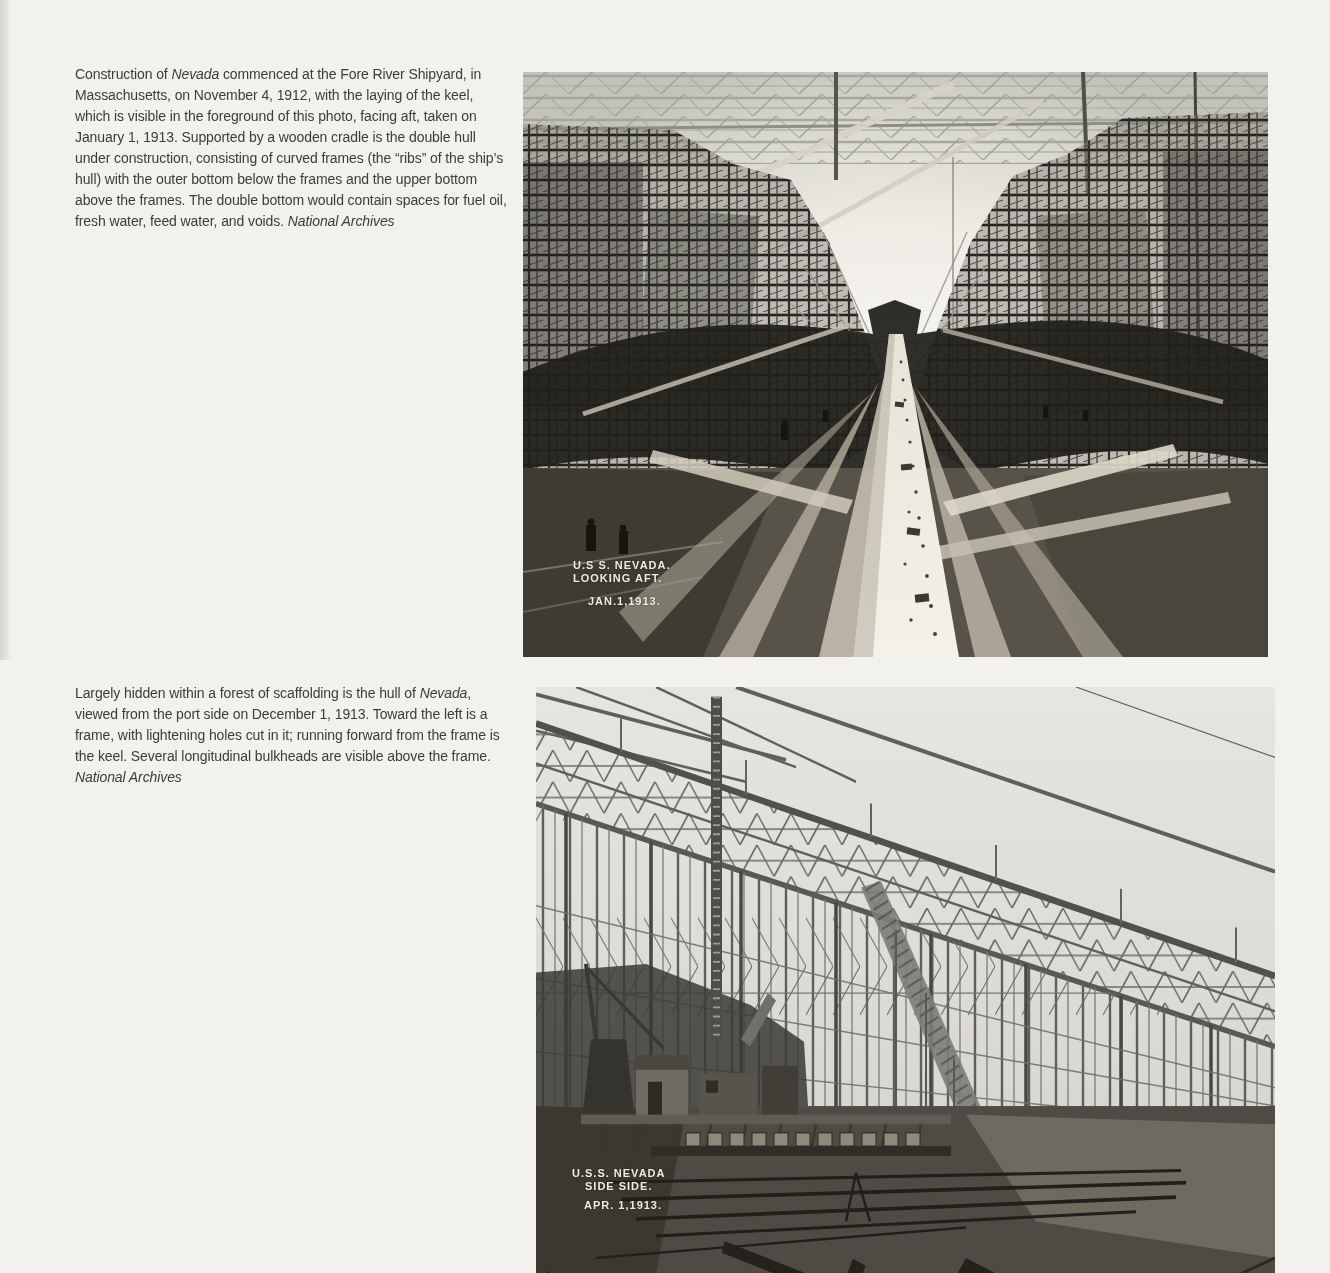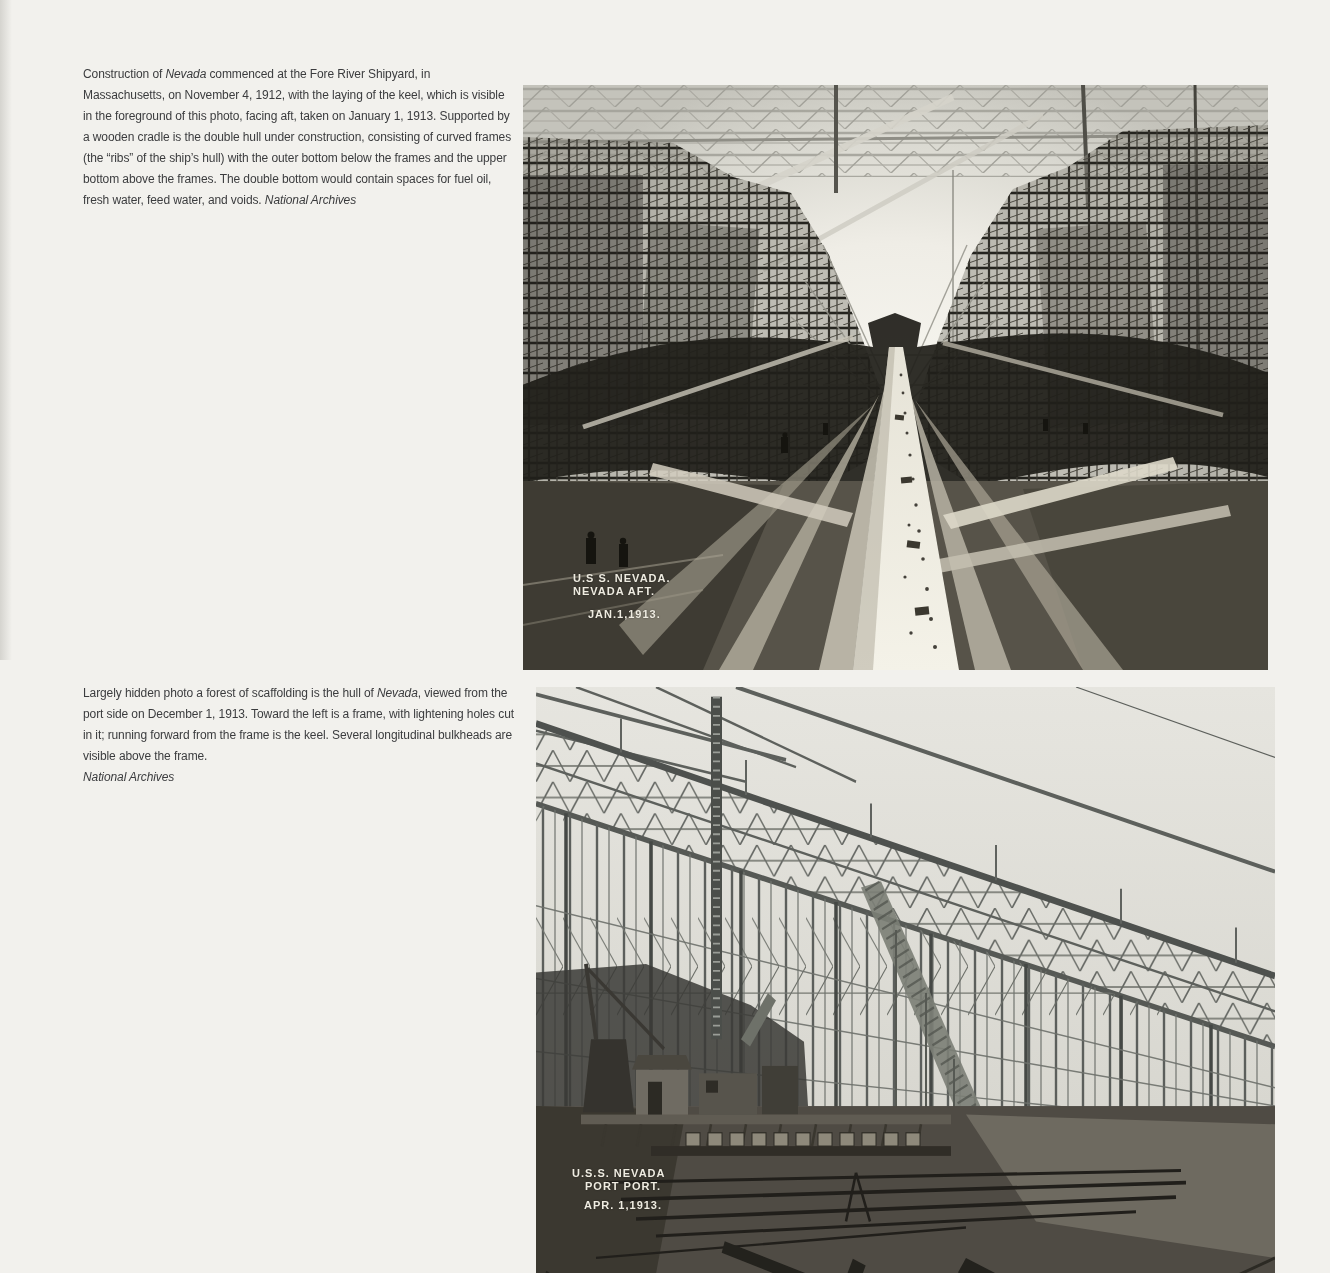--- a/index.html
+++ b/index.html
@@ -7,29 +7,29 @@
     width:1330px;height:1273px;position:relative;overflow:hidden;
     background:#f2f1ed;
     font-family:"Liberation Sans", sans-serif;
   }
   .scan-edge{
     position:absolute;left:0;top:0;width:16px;height:660px;
     background:linear-gradient(to right, rgba(110,108,100,0.22), rgba(110,108,100,0) 75%);
     pointer-events:none;
   }
   .caption{
-    position:absolute;left:83px;width:432px;
-    color:#3b3c3e;font-size:12px;line-height:21px;letter-spacing:-0.1px;
+    position:absolute;left:75px;width:432px;
+    color:#3b3c3e;font-size:14px;line-height:21px;letter-spacing:-0.1px;
   }
   .caption p{margin:0;}
   .caption i{font-style:italic;}
   .caption-1{top:64px;}
   .caption-2{top:683px;}
   figure.photo{position:absolute;margin:0;overflow:hidden;background:#8a8880;}
-  .photo-1{left:523px;top:85px;width:745px;height:585px;}
+  .photo-1{left:523px;top:72px;width:745px;height:585px;}
   .photo-2{left:536px;top:687px;width:739px;height:696px;}
   .photo svg{display:block;width:100%;height:100%;}
   .stamp{
     position:absolute;color:#efece1;font-weight:bold;font-size:11px;line-height:13px;
     letter-spacing:1px;text-shadow:0 0 2px rgba(0,0,0,0.45);white-space:nowrap;
   }
   .stamp-1{left:50px;top:487px;}
   .stamp-1 .l3{margin-left:15px;margin-top:10px;}
   .stamp-2{left:36px;top:480px;}
   .stamp-2 .l2{margin-left:13px;}
@@ -161,27 +161,27 @@
         <rect x="96" y="459" width="9" height="23"></rect>
       <circle cx="262" cy="350" r="2.6"></circle>
         <rect x="258" y="352" width="7" height="16"></rect>
       <rect x="300" y="338" width="5" height="12"></rect>
       <rect x="520" y="334" width="5" height="12"></rect>
       <rect x="560" y="338" width="5" height="11"></rect>
     </g>
   </svg>
   <div class="stamp stamp-1">
     <div class="l1">U.S S. NEVADA.</div>
-    <div class="l2">NEVADA AFT.</div>
+    <div class="l2">LOOKING AFT.</div>
     <div class="l3">JAN.1,1913.</div>
   </div>
 </figure>
 
 <div class="caption caption-2">
-  <p class="caption-text"><span>Largely hidden photo a forest of scaffolding is the hull of </span><i>Nevada</i><span>, viewed from the port side on December 1, 1913. Toward the left is a frame, with lightening holes cut in it; running forward from the frame is the keel. Several longitudinal bulkheads are visible above the frame.</span><br><i>National Archives</i></p>
+  <p class="caption-text"><span>Largely hidden within a forest of scaffolding is the hull of </span><i>Nevada</i><span>, viewed from the port side on December 1, 1913. Toward the left is a frame, with lightening holes cut in it; running forward from the frame is the keel. Several longitudinal bulkheads are visible above the frame.</span><br><i>National Archives</i></p>
 </div>
 
 <figure class="photo photo-2">
   <svg viewBox="0 0 739 573" preserveAspectRatio="none" aria-hidden="true">
     <defs>
       <linearGradient id="sky2" x1="0" y1="0" x2="0" y2="1">
         <stop offset="0" stop-color="#e6e5df"></stop>
         <stop offset="0.6" stop-color="#d8d7d0"></stop>
         <stop offset="1" stop-color="#ccccc4"></stop>
       </linearGradient>
@@ -322,16 +322,16 @@
     </g>
     <g>
       <ellipse cx="252" cy="536" rx="40" ry="12" fill="#3f3d37" stroke="#17160f" stroke-width="3"></ellipse>
       <ellipse cx="252" cy="550" rx="46" ry="13" fill="#34322c" stroke="#100f0a" stroke-width="3"></ellipse>
       <ellipse cx="300" cy="560" rx="44" ry="12" fill="#3a3832" stroke="#14130e" stroke-width="3"></ellipse>
     </g>
     <line x1="470" y1="573" x2="739" y2="470" stroke="#2c2a24" stroke-width="2.5"></line>
   </svg>
   <div class="stamp stamp-2">
     <div class="l1">U.S.S. NEVADA</div>
-    <div class="l2">PORT PORT.</div>
+    <div class="l2">SIDE SIDE.</div>
     <div class="l3">APR. 1,1913.</div>
   </div>
 </figure>
 
 </body></html>

